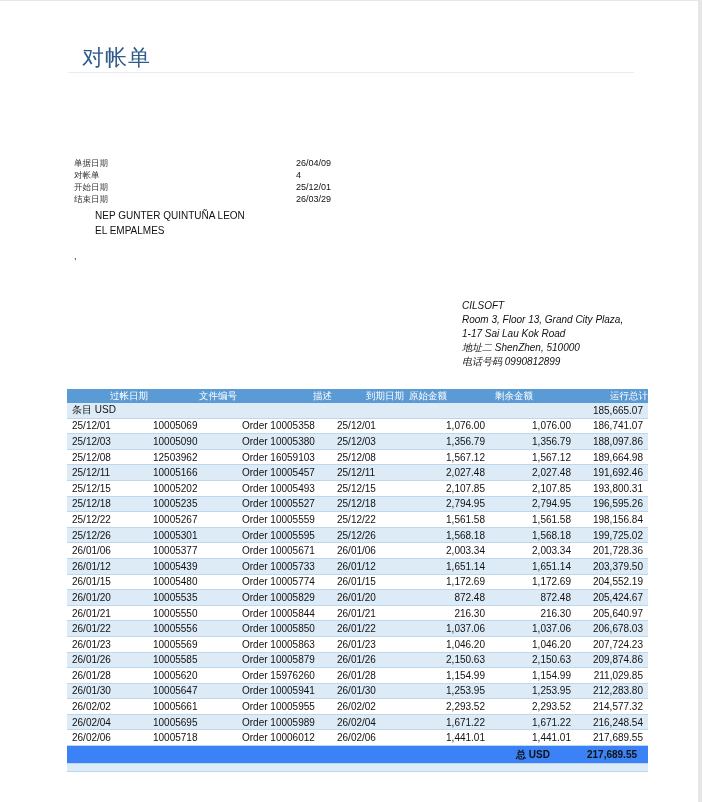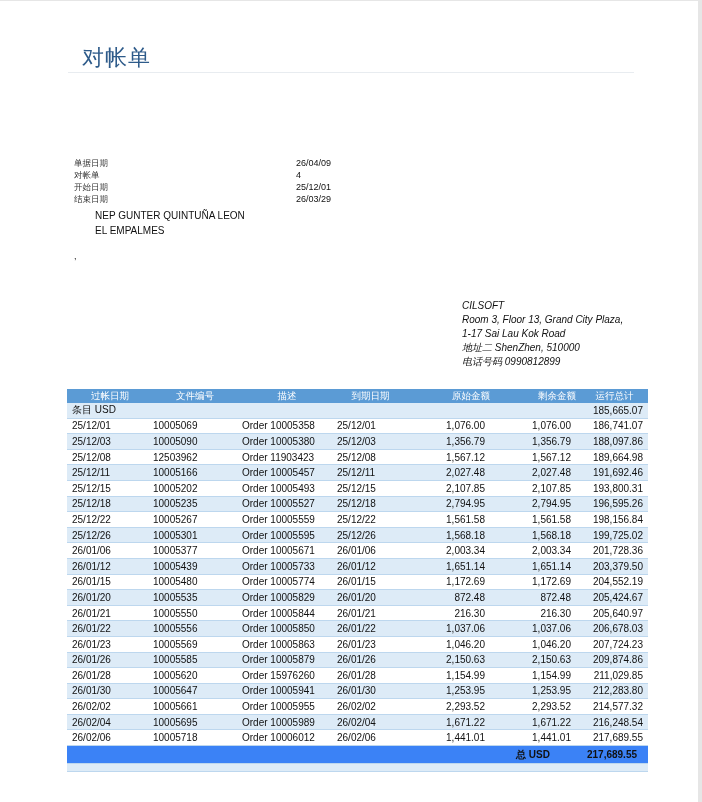--- a/index.html
+++ b/index.html
@@ -22,28 +22,28 @@
   .meta .lbl { width: 222px; color: #333; font-family: "DejaVu Sans", sans-serif; font-size: 8.5px; }
   .meta .val { color: #111; }
   .cust { position: absolute; left: 74px; top: 207px; font-size: 10px; line-height: 15px; margin-left: 21px; }
   .comma { position: absolute; left: 74px; top: 250px; font-size: 9px; }
   .vendor { position: absolute; left: 462px; top: 298px; font-size: 10px; line-height: 14px; font-style: italic; }
   table {
     position: absolute; left: 67px; top: 388px; width: 581px;
     border-collapse: collapse; font-size: 10px;
   }
   th {
-    background: #5b9bd5; color: #ffffff; font-weight: normal; text-align: center;
+    background: #5b9bd5; color: #ffffff; font-weight: normal; text-align: right;
     height: 14px; padding: 0 0 0 5px; font-family: "DejaVu Sans", sans-serif; font-size: 9.5px;
   }
   td { height: 14.6px; padding: 0 0 0 5px; white-space: nowrap; border-bottom: 1px solid #bdd7ee; }
   tr.alt td { background: #ddebf7; }
   tr.white td { background: #ffffff; }
   td.num { text-align: right; padding-right: 5px; }
-  th.num { text-align: right; }
+  th.num { text-align: left; }
   tr.total td { background: #3b82f6; height: 17px; font-weight: bold; text-align: center; }
   tr.spacer td { background: #ddebf7; height: 7px; }
 </style>
 </head>
 <body>
 
 <div class="page">
   <div class="title">对帐单</div>
   <div class="title-rule"></div>
 
@@ -120,21 +120,21 @@
           <td>10005090</td>
           <td>Order 10005380</td>
           <td>25/12/03</td>
           <td class="num">1,356.79</td>
           <td class="num">1,356.79</td>
           <td class="num">188,097.86</td>
         </tr>
         <tr class="white">
           <td>25/12/08</td>
           <td>12503962</td>
-          <td>Order 11903423</td>
+          <td>Order 16059103</td>
           <td>25/12/08</td>
           <td class="num">1,567.12</td>
           <td class="num">1,567.12</td>
           <td class="num">189,664.98</td>
         </tr>
         <tr class="alt">
           <td>25/12/11</td>
           <td>10005166</td>
           <td>Order 10005457</td>
           <td>25/12/11</td>

